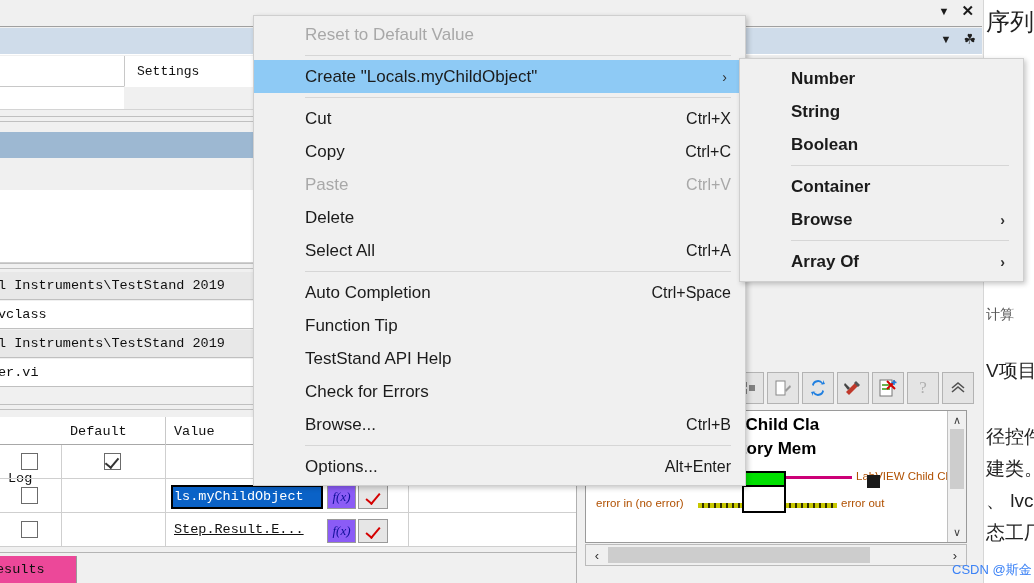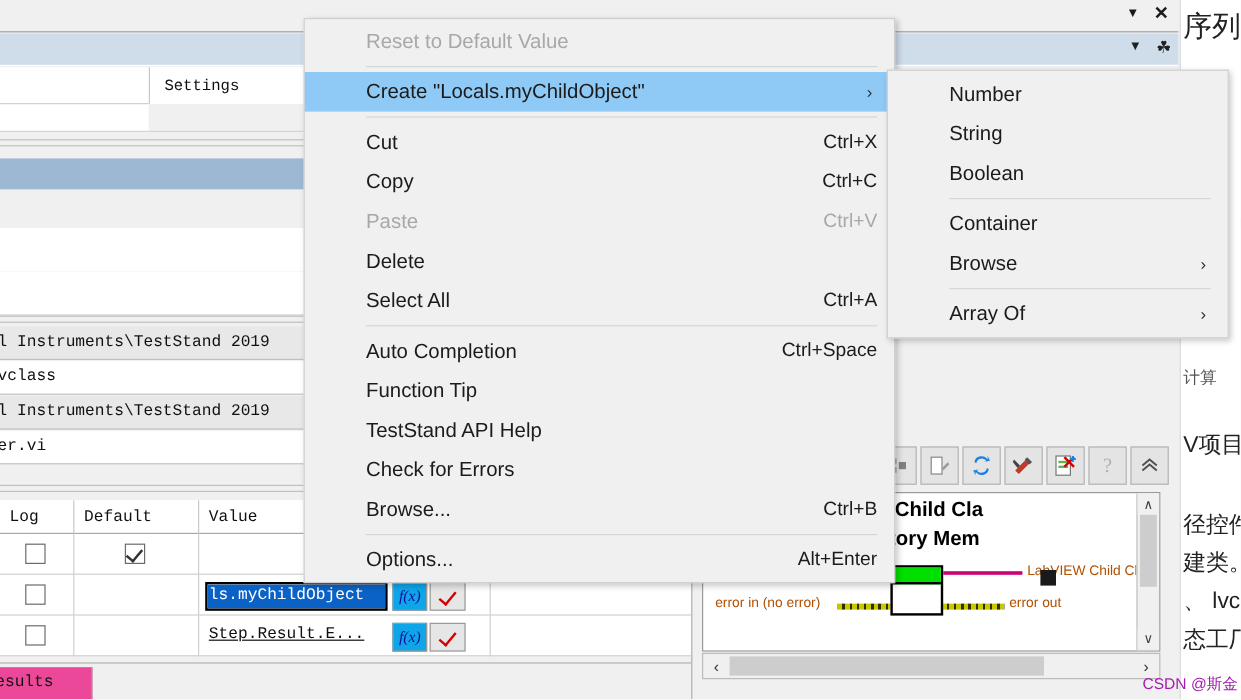--- a/index.html
+++ b/index.html
@@ -182,21 +182,21 @@
     color: #ffffff;
     font-family: "Liberation Mono", monospace;
     font-size: 13.5px;
     line-height: 20px;
     padding: 0 1px;
     white-space: nowrap;
   }
   .fx-btn {
     position: absolute;
     width: 29px; height: 24px;
-    background: #0ea5e9;
+    background: #8b5cf6;
     border: 1px solid #9a9a9a;
     box-sizing: border-box;
     display: flex; align-items: center; justify-content: center;
     font-family: "Liberation Serif", serif;
     font-style: italic;
     font-size: 13px;
     color: #10109a;
   }
   .chk-btn {
     position: absolute;
@@ -379,21 +379,21 @@
   .art-small { font-size: 14px; left: 2px; color: #555; }
   .divider-v {
     position: absolute; left: 986px; top: 300px; width: 1px; height: 283px;
     background: #cccccc;
   }
   .csdn-wm {
     position: absolute;
     left: 952px; top: 561px;
     font-family: "Liberation Sans", sans-serif;
     font-size: 13px;
-    color: #a21caf;
+    color: #3b82f6;
     white-space: nowrap;
   }
 
   
   .ctx-menu {
     position: absolute;
     left: 253px; top: 15px;
     width: 493px;
     background: #f0f0f0;
     border: 1px solid #cfcfcf;
@@ -437,21 +437,21 @@
     position: absolute;
     left: 739px; top: 58px;
     width: 285px;
     background: #f0f0f0;
     border: 1px solid #cfcfcf;
     box-shadow: 2px 2px 5px rgba(0,0,0,0.22);
     box-sizing: border-box;
     padding: 3px 0;
     z-index: 60;
   }
-  .sub-menu .mi { height: 33px; }
+  .sub-menu .mi { height: 33px; font-weight: bold; }
 </style>
 </head>
 <body>
 
 <div id="screen">
 
   <div class="bg-app">
 
     <div class="panel-top-strip">
       <div class="winbtns">
@@ -495,21 +495,21 @@
       <span>l Instruments\TestStand 2019</span>
     </div>
     <div class="path-row plain" style="top:359px;">
       <span>er.vi</span>
     </div>
     <div class="sep-line" style="top:404px;"></div>
     <div class="sep-line" style="top:409px;"></div>
 
     <div class="grid">
       <div class="grid-head">
-        <div class="th" style="left:0px;  width:62px;">Log</div>
+        <div class="th" style="left:0px;  width:62px;margin-top:47px;">Log</div>
         <div class="th" style="left:62px; width:104px;">Default</div>
         <div class="th" style="left:166px;width:243px;">Value</div>
       </div>
 
       <div class="grid-row" style="top:28px;">
         <div class="cell-div" style="left:0px;  width:62px;">
           <div class="cbox" style="left:21px; top:8px;"></div>
         </div>
         <div class="cell-div" style="left:62px; width:104px;">
           <div class="cbox checked" style="left:42px; top:8px;"></div>

